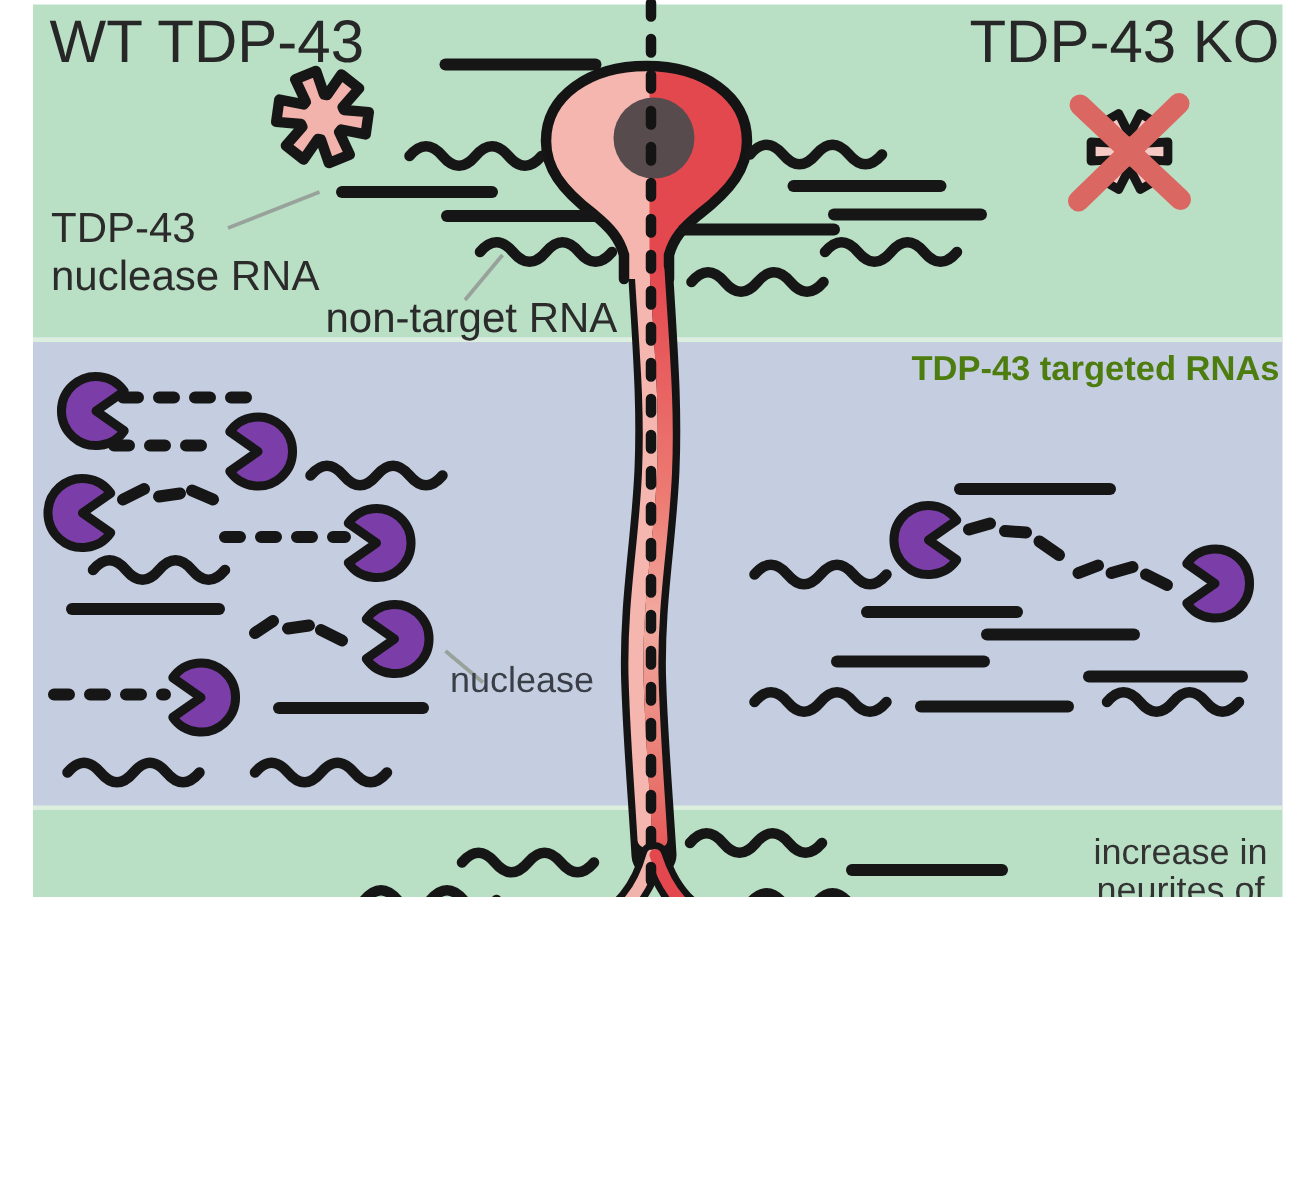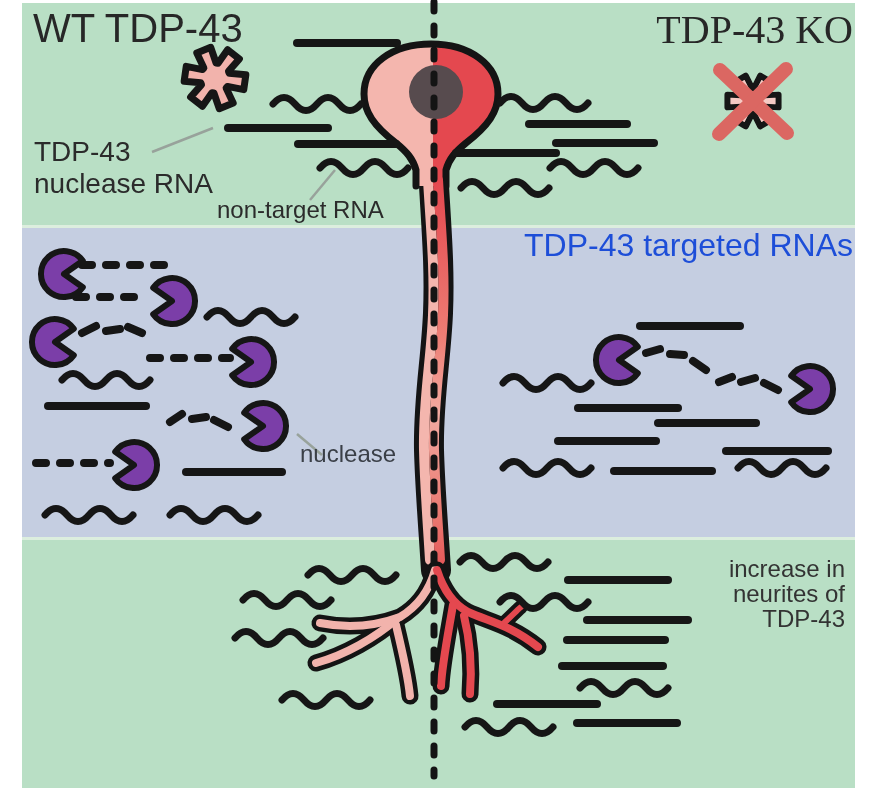--- a/index.html
+++ b/index.html
@@ -1,33 +1,33 @@
 <!DOCTYPE html>
 <html><head>
 <meta charset="utf-8">
 <style>
   html,body{margin:0;padding:0;background:#ffffff;}
   .canvas{
-    position:relative;width:870px;height:791px;background:#ffffff;overflow:hidden;
+    position:relative;width:870px;height:598px;background:#ffffff;overflow:hidden;
     font-family:"Liberation Sans", sans-serif;
   }
   .band{position:absolute;left:22px;width:833px;}
   .band-top{top:3px;height:222px;background:#b9dfc5;}
   .band-mid{top:225px;height:309px;background:#c5cee1;border-top:3px solid #dceede;border-bottom:3px solid #dceede;}
   .band-bottom{top:540px;height:248px;background:#b9dfc5;}
   svg.art{position:absolute;left:0;top:0;}
   .txt{position:absolute;color:#2b2b2b;white-space:nowrap;}
   .panel-title{font-size:40px;color:#272727;top:6px;}
   #wt-title{left:33px;}
-  #ko-title{right:17px;font-family:Liberation Serif, serif;}
+  #ko-title{right:17px;}
   #targeted-label{left:34px;top:136px;font-size:28px;line-height:32px;}
-  #nontarget-label{left:217px;top:196px;font-size:24px;}
-  #stability-note{right:17px;top:233px;font-size:32px;line-height:25px;text-align:right;color:#1d4ed8;}
+  #nontarget-label{left:217px;top:196px;font-size:28px;}
+  #stability-note{right:17px;top:233px;font-size:23px;line-height:25px;text-align:right;color:#4d7c0f;font-weight:bold;}
   #nuclease-label{left:300px;top:440px;font-size:24px;color:#3a3f47;}
-  #neurite-note{right:25px;top:556px;font-size:24px;line-height:25px;text-align:right;color:#333;}
+  #neurite-note{right:25px;top:556px;font-size:24px;line-height:25px;text-align:center;color:#333;}
   #credit{left:52px;top:734px;font-size:20px;color:#14141f;}
   .line-block span{display:block;}
 
   
   .rna-line{stroke:#161616;stroke-width:8;stroke-linecap:round;}
   .rna-wave{stroke:#161616;stroke-width:7;fill:none;stroke-linecap:round;}
   .rna-dash{stroke:#161616;stroke-width:8;stroke-linecap:round;stroke-dasharray:10 14;}
   .rna-frag{stroke:#161616;stroke-width:8;fill:none;stroke-linecap:round;}
   .pac{fill:#7b3ea8;stroke:#161616;stroke-width:6;stroke-linejoin:round;stroke-linecap:round;}
   .star{stroke:#161616;stroke-width:7;stroke-linejoin:round;}

